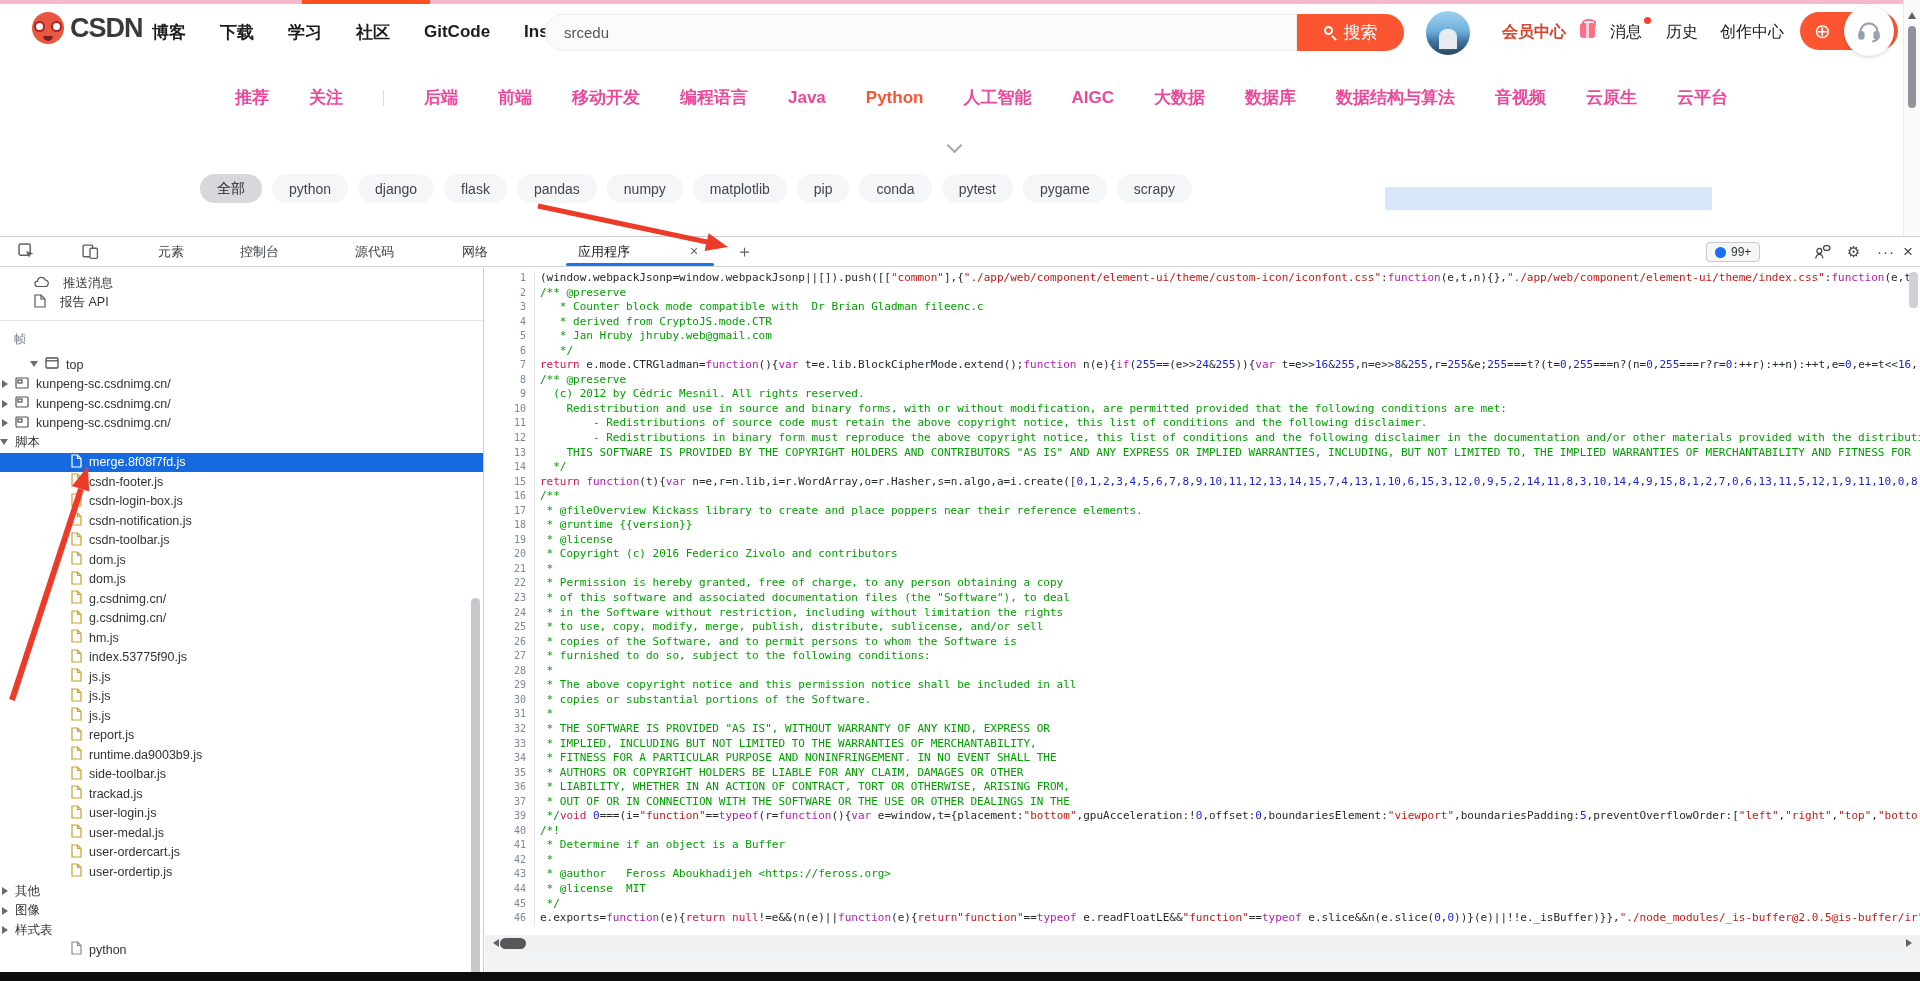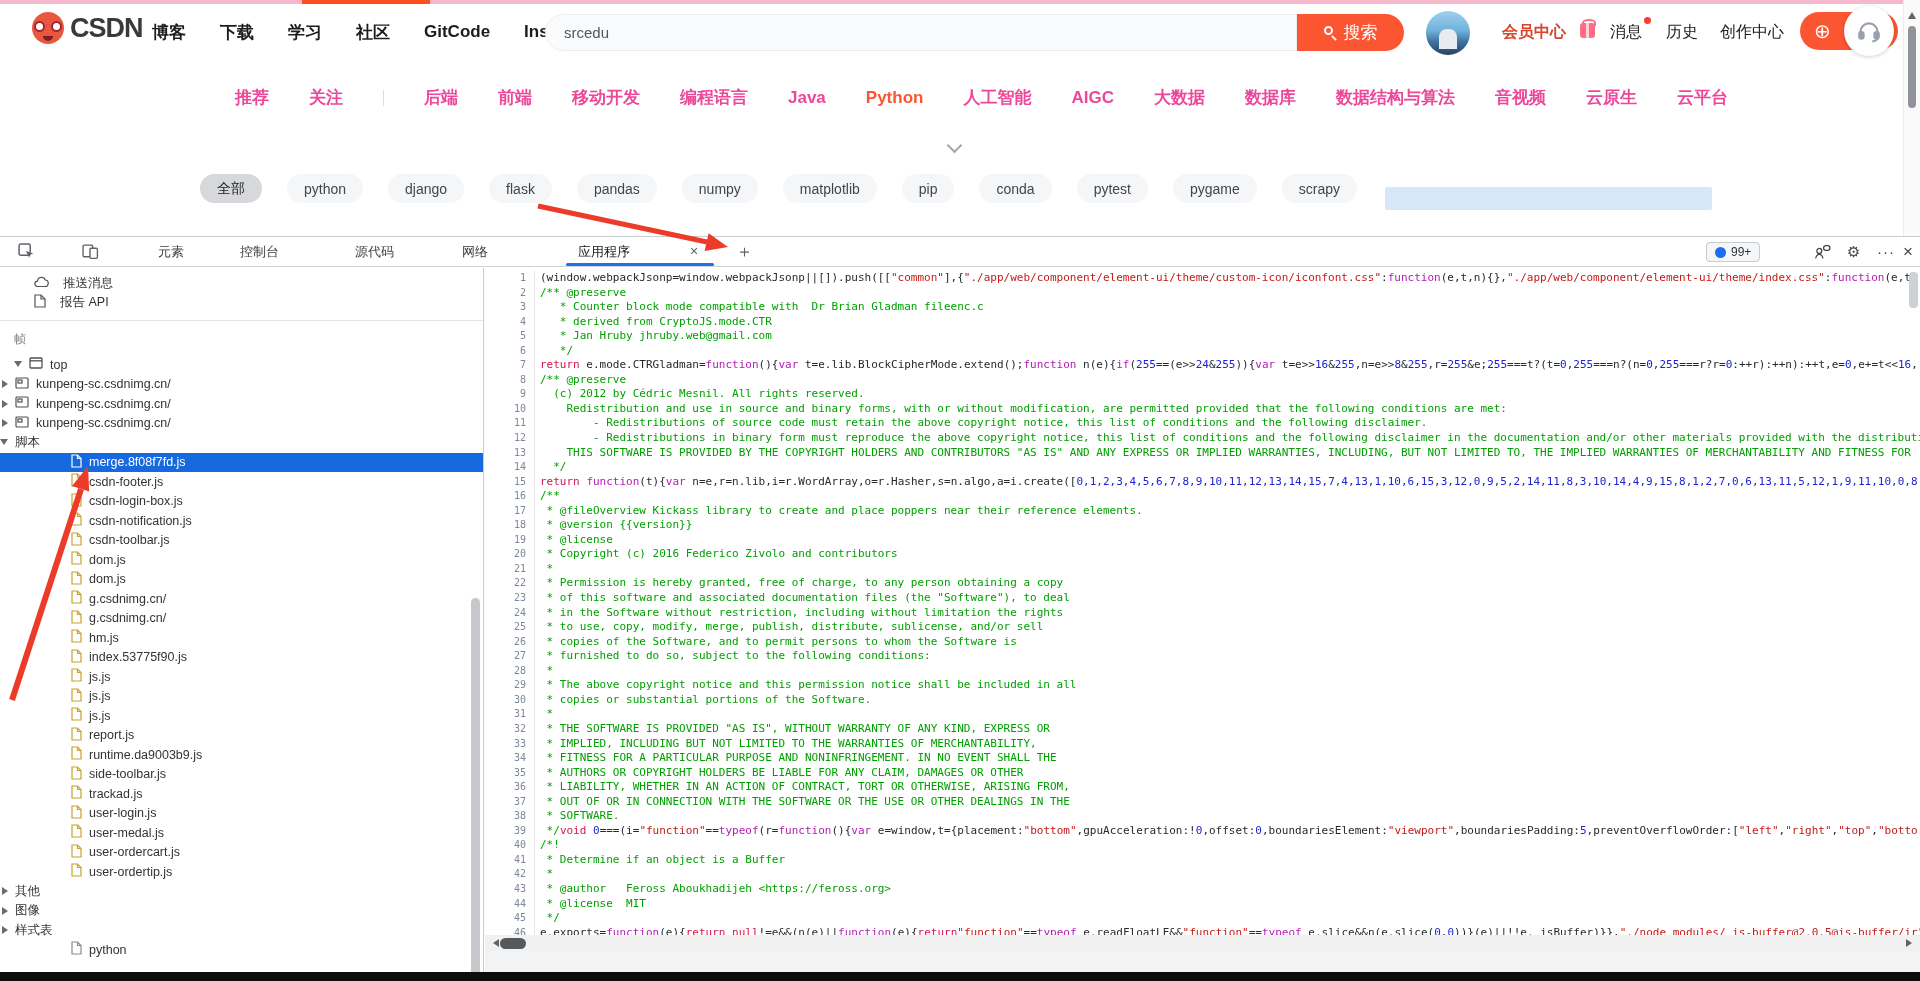--- a/index.html
+++ b/index.html
@@ -47,21 +47,21 @@
   #pagescroll .up{position:absolute;left:4px;top:8px;width:0;height:0;border:4.5px solid transparent;border-bottom:7px solid #606060}
   #pagescroll .thumb{position:absolute;left:4px;top:26px;width:8px;height:82px;border-radius:4px;background:#909399}
   
   #cattabs{position:absolute;left:235px;top:86px;display:flex;align-items:center;gap:40px}
   .cattab{font-size:17px;font-weight:600;color:#ec4899;cursor:pointer;white-space:nowrap}
   .cattab.active{color:#fc5531}
   .catdivider{width:1px;height:16px;background:#ddd}
   #chev{position:absolute;left:945px;top:138px;width:22px;height:14px;cursor:pointer}
   #chev:before{content:"";position:absolute;left:4px;top:2px;width:9px;height:9px;border-right:2px solid #a6a6a6;border-bottom:2px solid #a6a6a6;transform:rotate(45deg)}
   
-  #pills{position:absolute;left:200px;top:174px;display:flex;gap:25px}
+  #pills{position:absolute;left:200px;top:174px;display:flex;gap:10px}
   .pill{height:29px;padding:0 17px;border-radius:15px;background:#f5f6f8;color:#40464e;font-size:14px;
     display:flex;align-items:center;cursor:pointer;white-space:nowrap}
   .pill.active{background:#d6d8dc;color:#1f1f1f}
   #bluebar{position:absolute;left:1385px;top:187px;width:327px;height:23px;background:#d8e6fa;border-radius:2px}
   
   #devtools{position:absolute;left:0;top:236px;width:1920px;height:737px;background:#fff;border-top:1px solid #c9ccd1}
   #dt-toolbar{position:absolute;left:0;top:0;width:1920px;height:30px;background:#fff;border-bottom:1px solid #d0d3d8}
   .dt-icon{position:absolute;top:6px;width:18px;height:18px;cursor:pointer}
   .dt-tab{position:absolute;top:0;height:29px;line-height:29px;font-size:13px;color:#3c4043;cursor:pointer;white-space:nowrap}
   .dt-tab.active{color:#202124}
@@ -72,21 +72,21 @@
   .warn-tri{width:0;height:0;border:5px solid transparent;border-bottom:9px solid #f2b01e;margin-top:-4px}
   .chat-dot{width:11px;height:11px;border-radius:50%;background:#1b6ef3}
   .dt-gear,.dt-more,.dt-close{position:absolute;top:0;height:29px;line-height:29px;font-size:15px;color:#444;cursor:pointer}
   
   #dt-sidebar{position:absolute;left:0;top:31px;width:484px;height:706px;background:#fff;border-right:1px solid #ccc;overflow:hidden}
   .side-item{display:flex;align-items:center;height:19px;padding-left:34px;font-size:12.5px;color:#333;cursor:pointer}
   .side-item svg{margin-right:7px}
   #side-div{border-top:1px solid #e4e4e4;margin-top:8px}
   #frames-label{padding:10px 0 7px 14px;font-size:12px;color:#80868b}
   .trow{display:flex;align-items:center;height:19.5px;font-size:12.5px;color:#333;cursor:pointer;white-space:nowrap}
-  .trow.lvl1{padding-left:14px}.trow.lvl2{}.trow.lvl3{padding-left:58px}
+  .trow.lvl1{padding-left:30px}.trow.lvl2{}.trow.lvl3{padding-left:58px}
   .trow.sel{background:#1769e0;color:#fff}
   .tri{width:0;height:0;display:inline-block;margin-right:7px;flex:none}
   .tri.r{border:4px solid transparent;border-left:6px solid #6b6b6b;margin-left:2px;margin-right:3px}
   .tri.d{border:4px solid transparent;border-top:6px solid #6b6b6b;margin-top:3px}
   .tico{margin-right:7px;flex:none}
   .noarrow{display:inline-block;width:13px;flex:none}
   #side-scroll{position:absolute;right:3px;top:330px;width:9px;height:385px;border-radius:5px;background:#c6c8cc}
   
   #dt-code{position:absolute;left:485px;top:31px;width:1435px;height:667px;overflow:hidden;background:#fff}
   .crow{display:flex;height:14.55px;line-height:14.55px;white-space:pre;
@@ -510,41 +510,40 @@
         <div class="crow"><span class="ln">8</span><span class="ctext"><span class="t-c">/** @preserve</span></span></div>
         <div class="crow"><span class="ln">9</span><span class="ctext"><span class="t-c">  (c) 2012 by Cédric Mesnil. All rights reserved.</span></span></div>
         <div class="crow"><span class="ln">10</span><span class="ctext"><span class="t-c">    Redistribution and use in source and binary forms, with or without modification, are permitted provided that the following conditions are met:</span></span></div>
         <div class="crow"><span class="ln">11</span><span class="ctext"><span class="t-c">        - Redistributions of source code must retain the above copyright notice, this list of conditions and the following disclaimer.</span></span></div>
         <div class="crow"><span class="ln">12</span><span class="ctext"><span class="t-c">        - Redistributions in binary form must reproduce the above copyright notice, this list of conditions and the following disclaimer in the documentation and/or other materials provided with the distributio</span></span></div>
         <div class="crow"><span class="ln">13</span><span class="ctext"><span class="t-c">    THIS SOFTWARE IS PROVIDED BY THE COPYRIGHT HOLDERS AND CONTRIBUTORS "AS IS" AND ANY EXPRESS OR IMPLIED WARRANTIES, INCLUDING, BUT NOT LIMITED TO, THE IMPLIED WARRANTIES OF MERCHANTABILITY AND FITNESS FOR</span></span></div>
         <div class="crow"><span class="ln">14</span><span class="ctext"><span class="t-c">  */</span></span></div>
         <div class="crow"><span class="ln">15</span><span class="ctext"><span class="t-k">return</span><span class="t-d"> </span><span class="t-m">function</span><span class="t-d">(t){</span><span class="t-m">var</span><span class="t-d"> n=e,r=n.lib,i=r.WordArray,o=r.Hasher,s=n.algo,a=i.create([</span><span class="t-n">0,1,2,3,4,5,6,7,8,9,10,11,12,13,14,15,7,4,13,1,10,6,15,3,12,0,9,5,2,14,11,8,3,10,14,4,9,15,8,1,2,7,0,6,13,11,5,12,1,9,11,10,0,8</span></span></div>
         <div class="crow"><span class="ln">16</span><span class="ctext"><span class="t-c">/**</span></span></div>
         <div class="crow"><span class="ln">17</span><span class="ctext"><span class="t-c"> * @fileOverview Kickass library to create and place poppers near their reference elements.</span></span></div>
-        <div class="crow"><span class="ln">18</span><span class="ctext"><span class="t-c"> * @version {{version}}</span></span></div>
+        <div class="crow"><span class="ln">18</span><span class="ctext"><span class="t-c"> * @runtime {{version}}</span></span></div>
         <div class="crow"><span class="ln">19</span><span class="ctext"><span class="t-c"> * @license</span></span></div>
         <div class="crow"><span class="ln">20</span><span class="ctext"><span class="t-c"> * Copyright (c) 2016 Federico Zivolo and contributors</span></span></div>
         <div class="crow"><span class="ln">21</span><span class="ctext"><span class="t-c"> *</span></span></div>
         <div class="crow"><span class="ln">22</span><span class="ctext"><span class="t-c"> * Permission is hereby granted, free of charge, to any person obtaining a copy</span></span></div>
         <div class="crow"><span class="ln">23</span><span class="ctext"><span class="t-c"> * of this software and associated documentation files (the "Software"), to deal</span></span></div>
         <div class="crow"><span class="ln">24</span><span class="ctext"><span class="t-c"> * in the Software without restriction, including without limitation the rights</span></span></div>
         <div class="crow"><span class="ln">25</span><span class="ctext"><span class="t-c"> * to use, copy, modify, merge, publish, distribute, sublicense, and/or sell</span></span></div>
         <div class="crow"><span class="ln">26</span><span class="ctext"><span class="t-c"> * copies of the Software, and to permit persons to whom the Software is</span></span></div>
         <div class="crow"><span class="ln">27</span><span class="ctext"><span class="t-c"> * furnished to do so, subject to the following conditions:</span></span></div>
         <div class="crow"><span class="ln">28</span><span class="ctext"><span class="t-c"> *</span></span></div>
         <div class="crow"><span class="ln">29</span><span class="ctext"><span class="t-c"> * The above copyright notice and this permission notice shall be included in all</span></span></div>
         <div class="crow"><span class="ln">30</span><span class="ctext"><span class="t-c"> * copies or substantial portions of the Software.</span></span></div>
         <div class="crow"><span class="ln">31</span><span class="ctext"><span class="t-c"> *</span></span></div>
         <div class="crow"><span class="ln">32</span><span class="ctext"><span class="t-c"> * THE SOFTWARE IS PROVIDED "AS IS", WITHOUT WARRANTY OF ANY KIND, EXPRESS OR</span></span></div>
         <div class="crow"><span class="ln">33</span><span class="ctext"><span class="t-c"> * IMPLIED, INCLUDING BUT NOT LIMITED TO THE WARRANTIES OF MERCHANTABILITY,</span></span></div>
         <div class="crow"><span class="ln">34</span><span class="ctext"><span class="t-c"> * FITNESS FOR A PARTICULAR PURPOSE AND NONINFRINGEMENT. IN NO EVENT SHALL THE</span></span></div>
         <div class="crow"><span class="ln">35</span><span class="ctext"><span class="t-c"> * AUTHORS OR COPYRIGHT HOLDERS BE LIABLE FOR ANY CLAIM, DAMAGES OR OTHER</span></span></div>
         <div class="crow"><span class="ln">36</span><span class="ctext"><span class="t-c"> * LIABILITY, WHETHER IN AN ACTION OF CONTRACT, TORT OR OTHERWISE, ARISING FROM,</span></span></div>
         <div class="crow"><span class="ln">37</span><span class="ctext"><span class="t-c"> * OUT OF OR IN CONNECTION WITH THE SOFTWARE OR THE USE OR OTHER DEALINGS IN THE</span></span></div>
-        <div class="crow"><span class="ln">38</span><span class="ctext"><span class="t-c"> * SOFTWARE.</span></span></div>
         <div class="crow"><span class="ln">39</span><span class="ctext"><span class="t-c"> */</span><span class="t-k">void</span><span class="t-d"> </span><span class="t-n">0</span><span class="t-d">===(i=</span><span class="t-s">"function"</span><span class="t-d">==</span><span class="t-m">typeof</span><span class="t-d">(r=</span><span class="t-m">function</span><span class="t-d">(){</span><span class="t-m">var</span><span class="t-d"> e=window,t={placement:</span><span class="t-s">"bottom"</span><span class="t-d">,gpuAcceleration:!</span><span class="t-n">0</span><span class="t-d">,offset:</span><span class="t-n">0</span><span class="t-d">,boundariesElement:</span><span class="t-s">"viewport"</span><span class="t-d">,boundariesPadding:</span><span class="t-n">5</span><span class="t-d">,preventOverflowOrder:[</span><span class="t-s">"left"</span><span class="t-d">,</span><span class="t-s">"right"</span><span class="t-d">,</span><span class="t-s">"top"</span><span class="t-d">,</span><span class="t-s">"botto</span></span></div>
         <div class="crow"><span class="ln">40</span><span class="ctext"><span class="t-c">/*!</span></span></div>
         <div class="crow"><span class="ln">41</span><span class="ctext"><span class="t-c"> * Determine if an object is a Buffer</span></span></div>
         <div class="crow"><span class="ln">42</span><span class="ctext"><span class="t-c"> *</span></span></div>
         <div class="crow"><span class="ln">43</span><span class="ctext"><span class="t-c"> * @author   Feross Aboukhadijeh &lt;https://feross.org&gt;</span></span></div>
         <div class="crow"><span class="ln">44</span><span class="ctext"><span class="t-c"> * @license  MIT</span></span></div>
         <div class="crow"><span class="ln">45</span><span class="ctext"><span class="t-c"> */</span></span></div>
         <div class="crow"><span class="ln">46</span><span class="ctext"><span class="t-d">e.exports=</span><span class="t-m">function</span><span class="t-d">(e){</span><span class="t-k">return</span><span class="t-d"> </span><span class="t-k">null</span><span class="t-d">!=e&amp;&amp;(n(e)||</span><span class="t-m">function</span><span class="t-d">(e){</span><span class="t-k">return</span><span class="t-s">"function"</span><span class="t-d">==</span><span class="t-m">typeof</span><span class="t-d"> e.readFloatLE&amp;&amp;</span><span class="t-s">"function"</span><span class="t-d">==</span><span class="t-m">typeof</span><span class="t-d"> e.slice&amp;&amp;n(e.slice(</span><span class="t-n">0</span><span class="t-d">,</span><span class="t-n">0</span><span class="t-d">))}(e)||!!e._isBuffer)}},</span><span class="t-s">"./node_modules/_is-buffer@2.0.5@is-buffer/ir"</span></span></div>
       </div>
     <div id="code-vscroll"></div>

